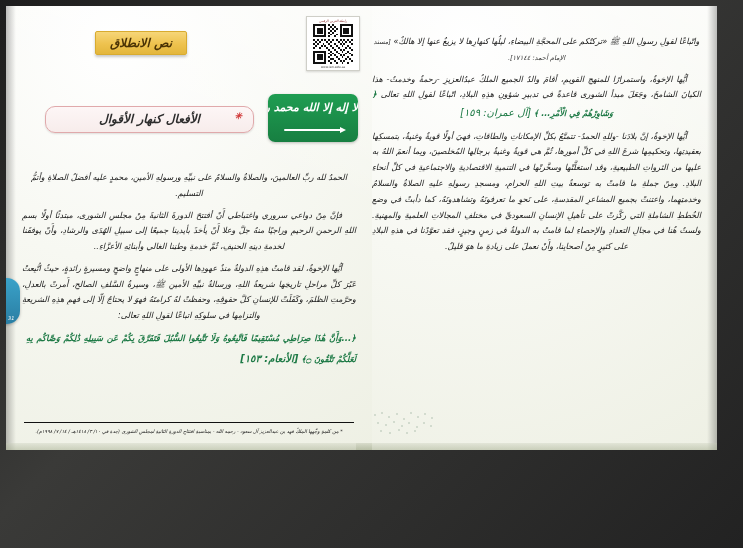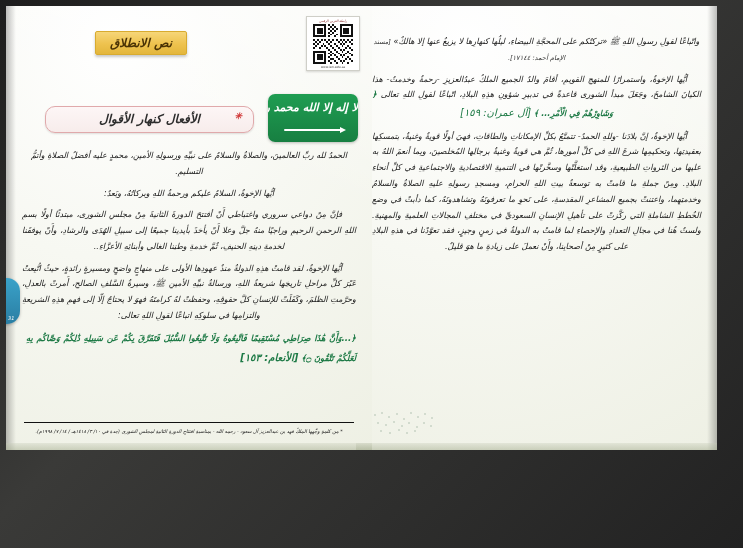--- a/index.html
+++ b/index.html
@@ -127,21 +127,21 @@
   .side-tab .tab-num{
     position:absolute;left:14px;bottom:3px;
     color:#ffffff;font-size:5px;
     font-family:"DejaVu Sans","Liberation Sans",sans-serif;
   }
 
   
   .body-col{
     position:absolute;right:16px;left:16px;
   }
-  .body-col.left-body{ top:142px; }
+  .body-col.left-body{ top:164px; }
   .body-col.right-body{ top:28px; }
 
   p.ar{
     margin:0 0 6px 0;
     font-size:8.1px;
     line-height:1.95;
     color:#1a1a1a;
     text-align:justify;
     text-align-last:center;
     font-family:"DejaVu Sans","Liberation Sans",sans-serif;
@@ -374,21 +374,20 @@
         <span class="star">✳</span>
         <span>الأفعال كنهار الأقوال</span>
       </div>
 
       <div class="side-tab">
         <span class="tab-num">31</span>
       </div>
 
       <div class="body-col left-body">
         <p class="ar center">الحمدُ لله ربِّ العالمينَ، والصلاةُ والسلامُ على نبيِّهِ ورسولِهِ الأمينِ، محمدٍ عليه أفضلُ الصلاةِ وأتمُّ التسليمِ.</p>
-        <p class="ar center">أيُّها الإخوةُ، السلامُ عليكم ورحمةُ اللهِ وبركاتُهُ، وبَعدُ:</p>
         <p class="ar indent">فإنَّ مِنْ دواعي سروري واغتباطي أَنْ أفتتحَ الدورةَ الثانيةَ مِنْ مجلسِ الشورى، مبتدئًا أولًا بسمِ اللهِ الرحمنِ الرحيمِ وراجيًا منهُ جلَّ وعلا أَنْ يأخذَ بأيدينا جميعًا إلى سبيلِ الهُدَى والرشادِ، وأَنْ يوفقَنا لخدمةِ دينِهِ الحنيفِ، ثُمَّ خدمةِ وطنِنا الغالي وأبنائِهِ الأعزَّاءِ..</p>
         <p class="ar indent">
           <span>أيُّها الإخوةُ، لقد قامتْ هذِهِ الدولةُ منذُ عهودِها الأولى على منهاجٍ واضحٍ ومسيرةٍ رائدةٍ، حيثُ اتُّبِعتْ عَبْرَ كلِّ مراحلِ تاريخِها شريعةُ اللهِ، ورسالةُ نبيِّهِ الأمينِ ﷺ، وسيرةُ السَّلفِ الصالحِ، أَمرتْ بالعدلِ، وحرَّمتِ الظلمَ، وكَفَلَتْ للإنسانِ كلَّ حقوقِهِ، وحفظتْ لهُ كرامتَهُ فهوَ لا يحتاجُ إلّا إلى فهمِ هذِهِ الشريعةِ والتزامِها في سلوكِهِ اتباعًا لقولِ اللهِ تعالى:</span>
         </p>
         <p class="verse-block">
           <span>﴿...وَأَنَّ هَٰذَا صِرَاطِي مُسْتَقِيمًا فَاتَّبِعُوهُ وَلَا تَتَّبِعُوا السُّبُلَ فَتَفَرَّقَ بِكُمْ عَن سَبِيلِهِ ذَٰلِكُمْ وَصَّاكُم بِهِ لَعَلَّكُمْ تَتَّقُونَ ۝﴾</span>
           <span class="ref">[الأنعام: ١٥٣]</span>
         </p>
       </div>
 

